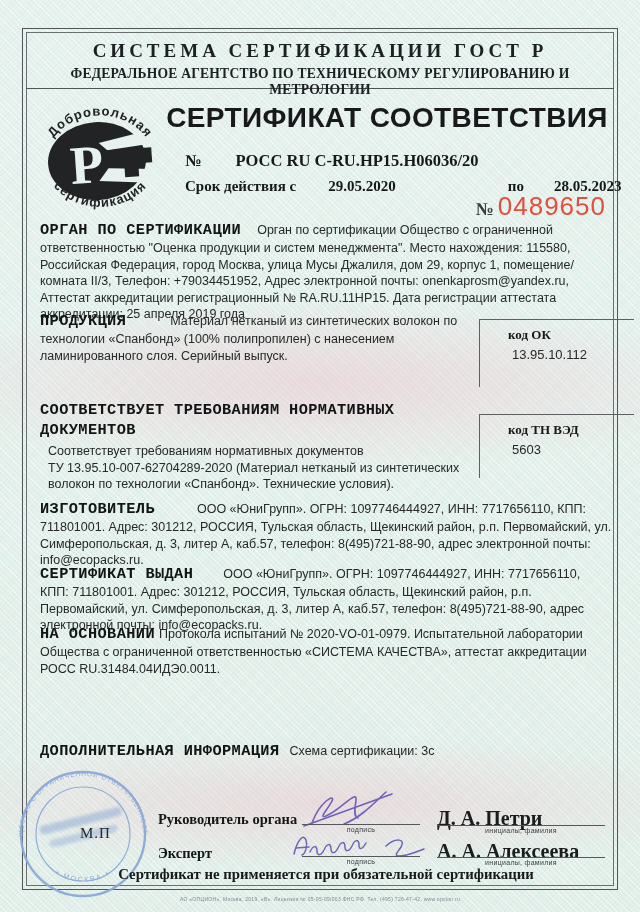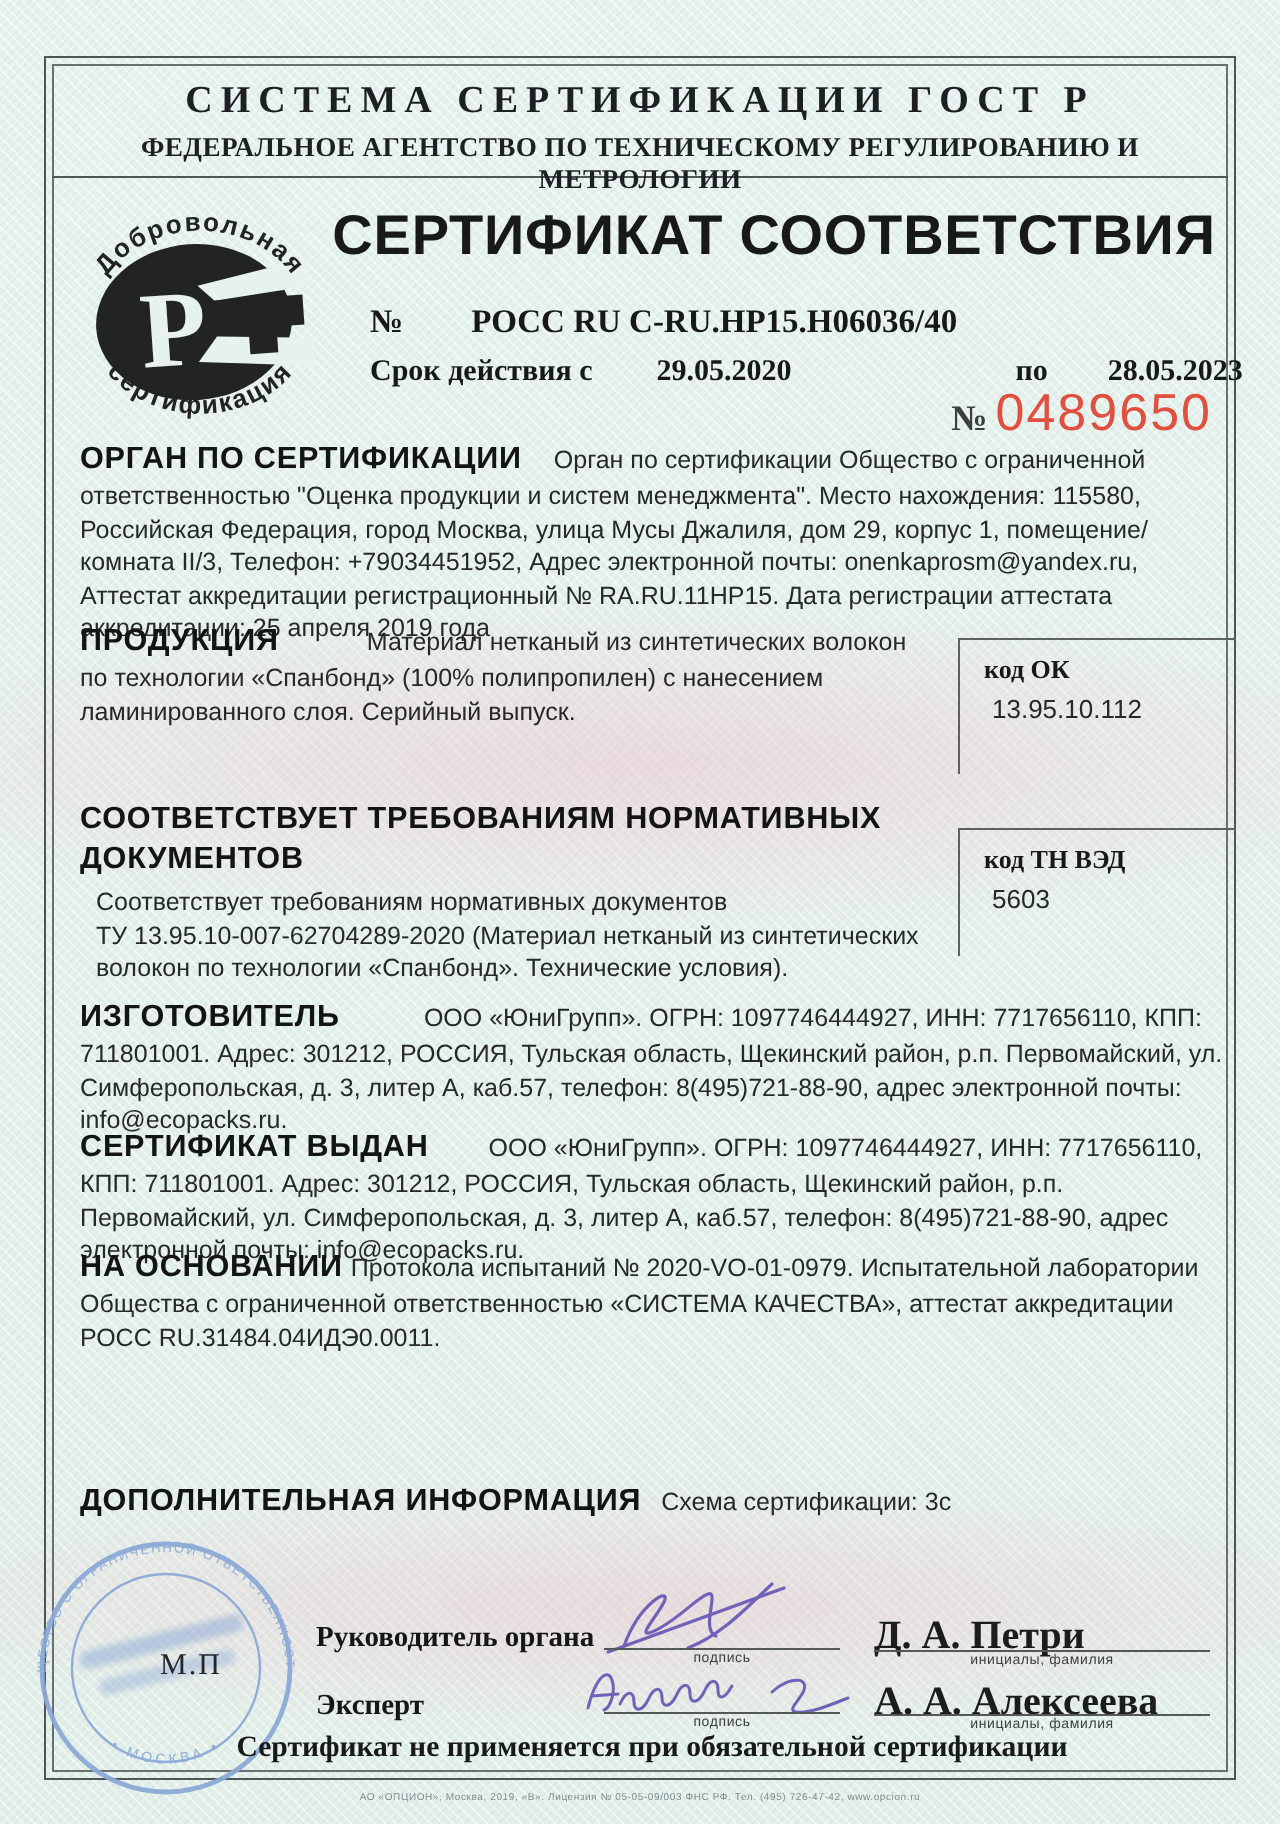--- a/index.html
+++ b/index.html
@@ -24,36 +24,36 @@
   .num-line{left:185px;top:151px;font-weight:bold;font-size:16.5px;color:#16181a;display:flex;align-items:baseline;}
   .num-line .val{margin-left:34px;}
   .validity{left:185px;top:178px;font-weight:bold;font-size:15px;color:#16181a;display:flex;align-items:baseline;}
   .validity .from{margin-left:32px;}
   .validity .to-label{margin-left:112px;}
   .validity .to{margin-left:30px;}
   .serial{top:191px;right:34px;display:flex;align-items:baseline;}
   .serial .no{font-size:18px;font-weight:bold;color:#3a3f42;}
   .serial .digits{font-size:26px;letter-spacing:1px;color:#e14f3f;margin-left:4px;}
   .sec{font-size:12.5px;line-height:1.32;color:#26282a;}
-  .sec-label{font-family:Liberation Sans, sans-serif;font-weight:bold;font-size:15.3px;letter-spacing:.4px;color:#121416;}
+  .sec-label{font-family:Liberation Mono, monospace;font-weight:bold;font-size:15.3px;letter-spacing:.4px;color:#121416;}
   .sec-org{left:40px;right:28px;top:220px;}
   .sec-org .sec-label{margin-right:16px;}
   .sec-product{left:40px;width:428px;top:311px;}
   .sec-product .sec-label{margin-right:44px;}
   .sec-compliance{left:40px;width:432px;top:400px;}
   .sec-compliance .body{white-space:pre-line;margin-top:3px;padding-left:8px;}
   .sec-manufacturer{left:40px;right:28px;top:499px;}
   .sec-manufacturer .sec-label{margin-right:42px;}
   .sec-issued{left:40px;right:28px;top:564px;}
   .sec-issued .sec-label{margin-right:30px;}
   .sec-basis{left:40px;right:28px;top:624px;}
   .sec-basis .sec-label{margin-right:4px;}
   .sec-additional{left:40px;right:28px;top:741px;display:flex;align-items:baseline;}
   .sec-additional .sec-label{margin-right:10px;}
-  .code-box{border-top:1px solid #5c6062;border-left:1px solid #5c6062;padding:7px 0 0 12px;}
+  .code-box{border-top:1px solid #5c6062;border-left:1px solid #5c6062;padding:7px 0 0 28px;}
   .code-box .code-label{font-family:"Liberation Serif","DejaVu Serif",serif;font-weight:bold;font-size:13px;color:#16181a;}
   .code-box .code-value{font-size:13px;color:#26282a;margin-top:4px;padding-left:4px;}
   .box-ok{left:479px;top:319px;width:126px;height:60px;}
   .box-tnved{left:479px;top:414px;width:126px;height:56px;}
   .role-label{left:158px;font-family:"Liberation Serif","DejaVu Serif",serif;font-weight:bold;font-size:14.5px;color:#141618;}
   .sig-line{border-bottom:1px solid #55585a;}
   .tiny-cap{font-size:7px;color:#3c4042;text-align:center;letter-spacing:.3px;}
   .name-val{font-family:"Liberation Serif","DejaVu Serif",serif;font-size:20px;color:#1a1c1e;text-align:left;font-weight:bold;}
   .mp-label{left:80px;top:825px;font-family:"Liberation Serif","DejaVu Serif",serif;font-size:15px;color:#23262a;letter-spacing:1px;}
   .footer-note{left:40px;right:28px;top:866px;text-align:center;font-family:"Liberation Serif","DejaVu Serif",serif;font-weight:bold;font-size:14.8px;color:#17191b;}
@@ -92,21 +92,21 @@
     </text>
     <text font-family="Liberation Sans, DejaVu Sans, sans-serif" font-weight="bold" font-size="13" fill="#212325" letter-spacing="1">
       <textPath href="#arcBot" startOffset="50%" text-anchor="middle">сертификация</textPath>
     </text>
   </svg>
 
   <div class="abs doc-title">СЕРТИФИКАТ СООТВЕТСТВИЯ</div>
 
   <div class="abs serif num-line">
     <span>№</span>
-    <span class="val">РОСС RU C-RU.НР15.Н06036/40</span>
+    <span class="val">РОСС RU C-RU.НР15.Н06036/20</span>
   </div>
 
   <div class="abs serif validity">
     <span>Срок действия  с</span>
     <span class="from">29.05.2020</span>
     <span class="to-label">по</span>
     <span class="to">28.05.2023</span>
   </div>
 
   <div class="abs serial">

